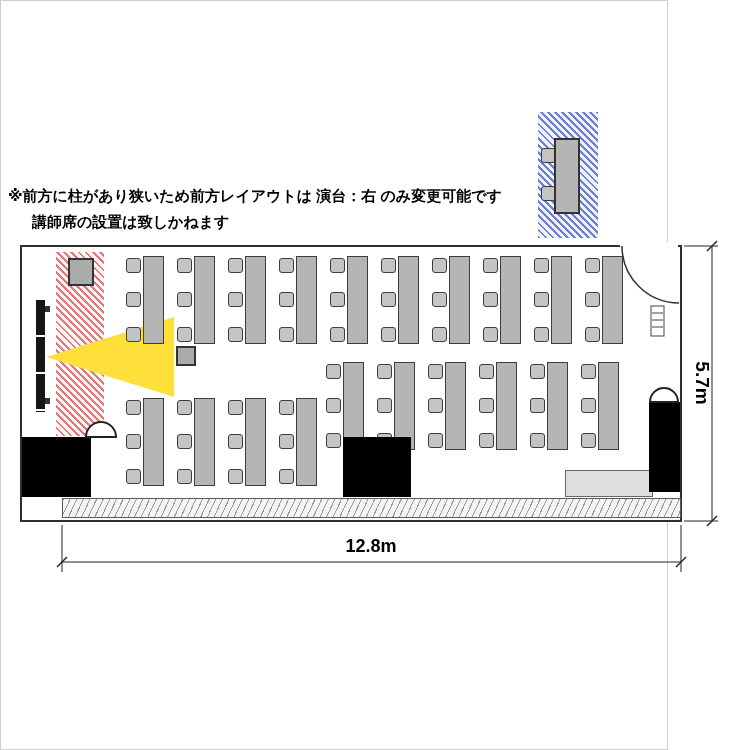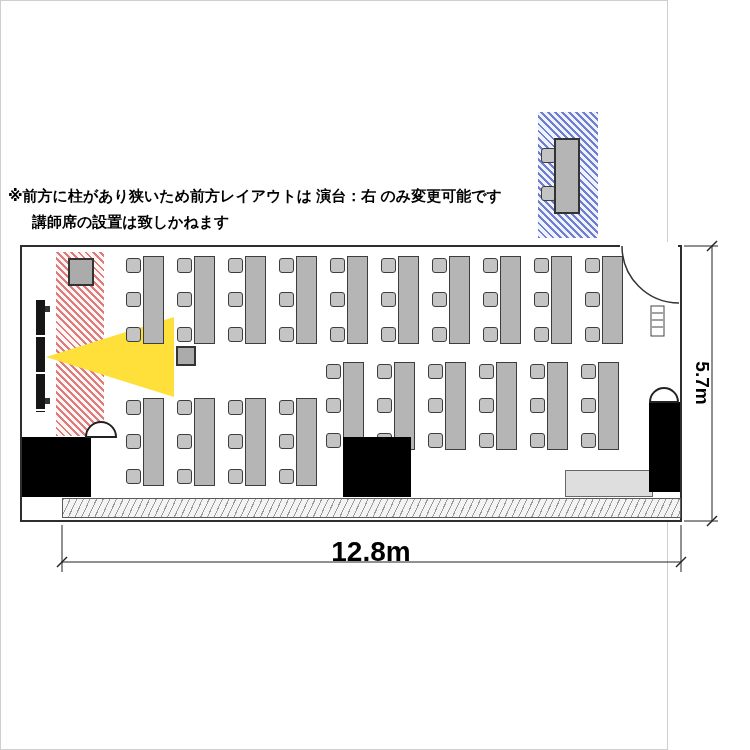--- a/index.html
+++ b/index.html
@@ -58,21 +58,21 @@
     background: repeating-linear-gradient(45deg, rgba(86,104,200,0.85) 0 2px, rgba(230,236,255,0.65) 2px 5px); }
   .blue-area .blue-desk { position: absolute; left: 16px; top: 26px; width: 26px; height: 76px; background: #b5b5b5; border: 2px solid #333; }
   .blue-area .chair { position: absolute; left: 3px; width: 15px; height: 15px; background: #c4c4c4; border: 1.5px solid #3d3d3d; border-radius: 3px; }
   .blue-area .bc1 { top: 36px; } .blue-area .bc2 { top: 74px; }
 
   
   .overlay { position: absolute; left: 0; top: 0; pointer-events: none; }
 
   
   .dim-label { position: absolute; font-weight: bold; color: #000; }
-  .dim-w { left: 296px; top: 536px; width: 150px; text-align: center; font-size: 28px; }
+  .dim-w { left: 296px; top: 536px; width: 150px; text-align: center; font-size: 18px; }
   .dim-h { left: 675px; top: 372px; width: 54px; text-align: center; font-size: 19px; transform: rotate(90deg); }
 </style>
 </head>
 <body>
 
 <div class="page">
 
   <div class="annotation">
     <div>※前方に柱があり狭いため前方レイアウトは 演台：右 のみ変更可能です</div>
     <div class="l2">講師席の設置は致しかねます</div>

